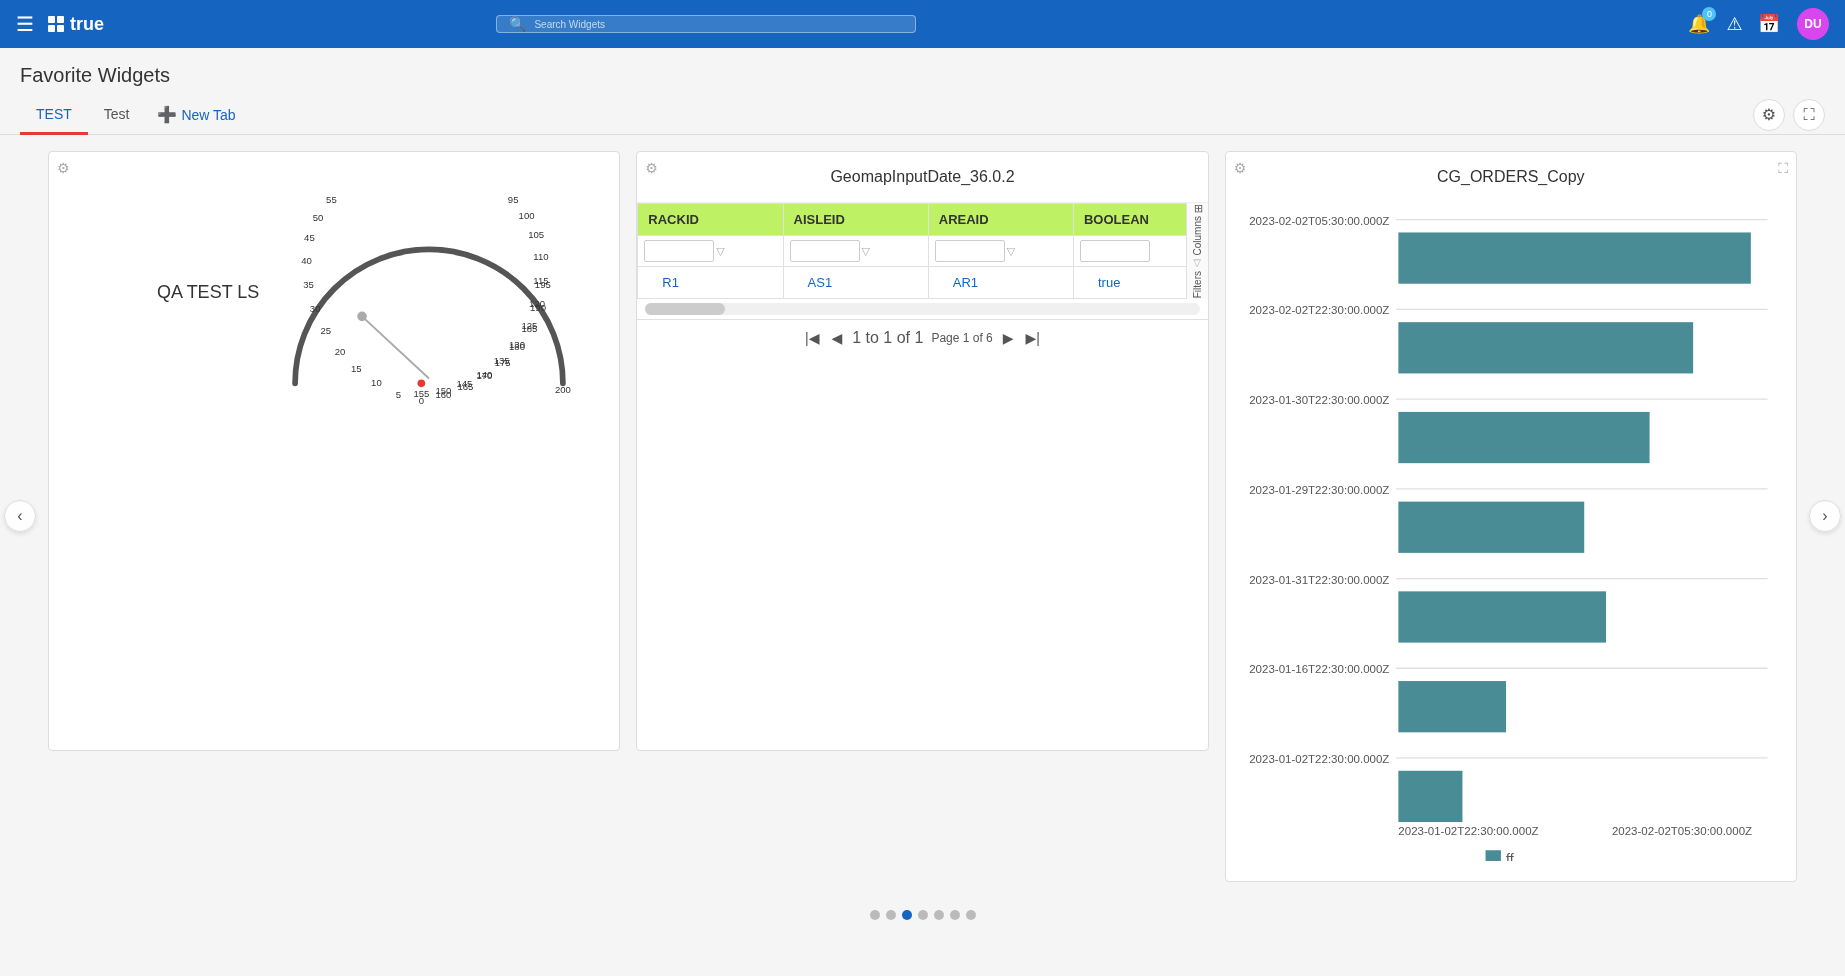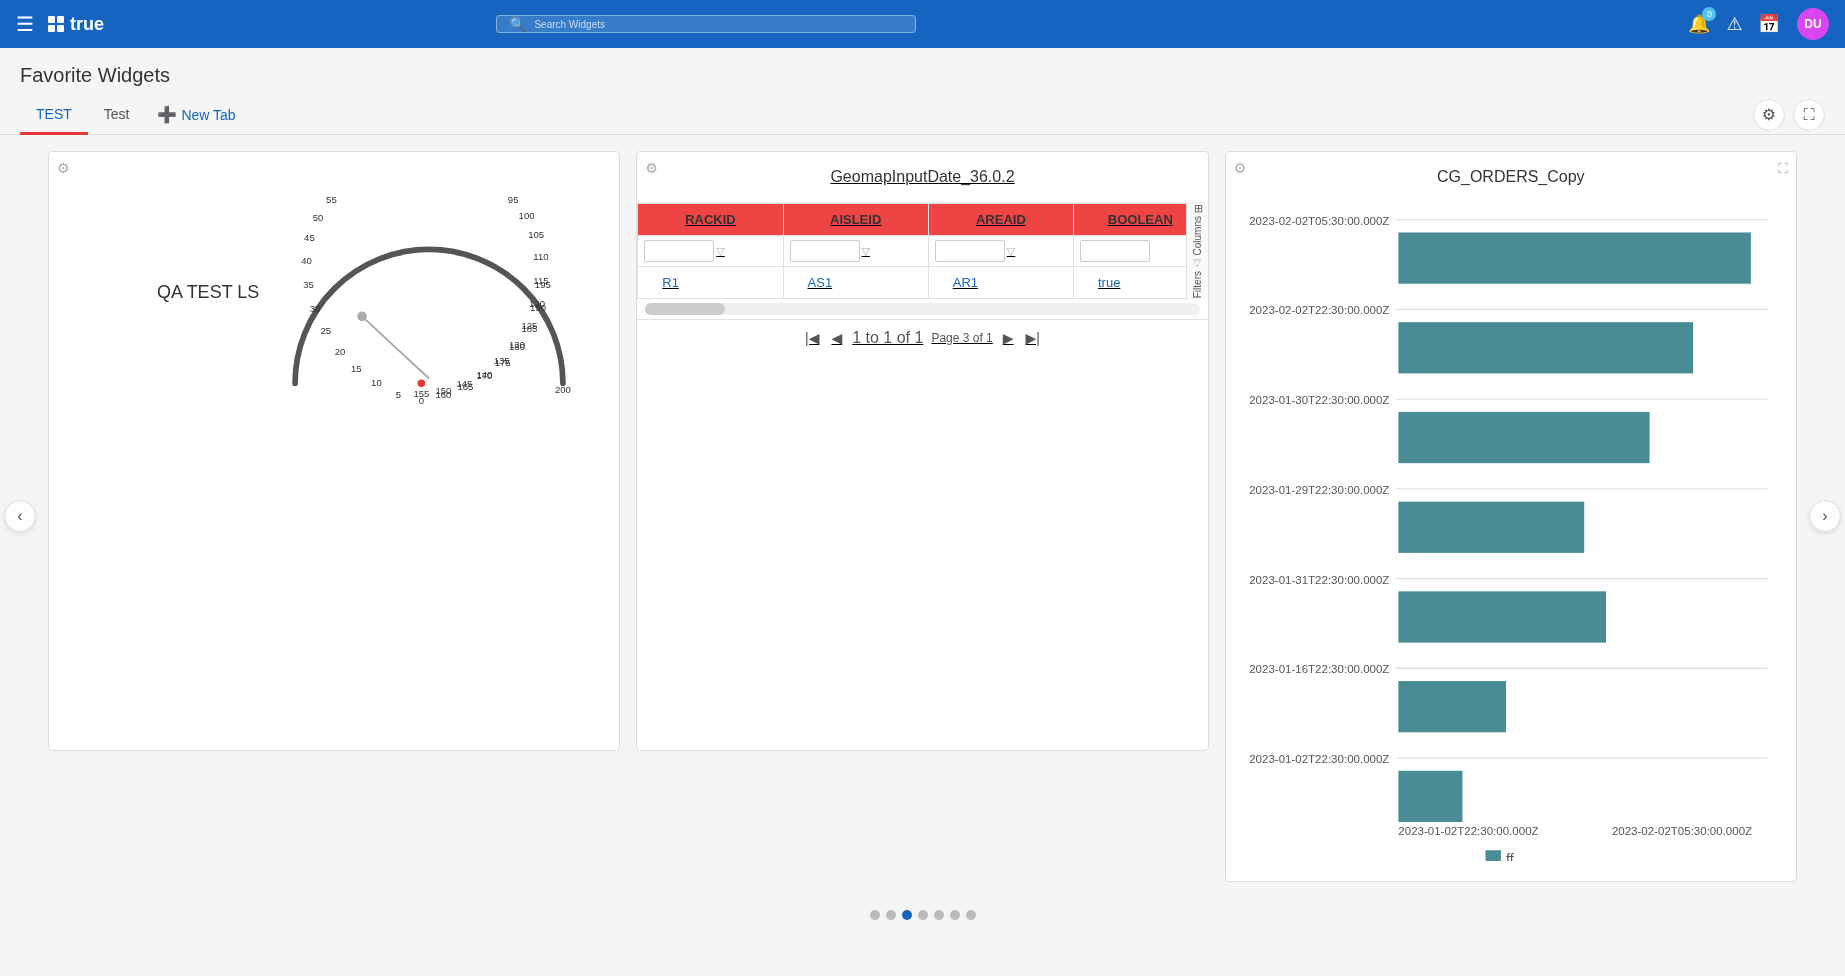--- a/index.html
+++ b/index.html
@@ -152,25 +152,25 @@
       font-size: 14px;
     }
 
     
     .gauge-widget { display: flex; align-items: center; justify-content: flex-end; padding: 40px 20px 20px; }
     .gauge-title { font-size: 18px; font-weight: 500; color: #333; margin-bottom: 20px; }
     .gauge-svg { width: 340px; height: 220px; }
     .table-widget-title { text-align: center; padding: 16px; font-size: 16px; font-weight: 500; color: #333; border-bottom: 1px solid #eee; }
     .data-table { width: 100%; border-collapse: collapse; font-size: 13px; }
     .data-table th {
-      background: #ef4444;
+      background: #bef264;
       border: 1px solid #e0e0e0;
       padding: 8px 10px;
       font-weight: 600;
-      text-align: center;
+      text-align: left;
       color: #333;
       position: relative;
     }
     .data-table td {
       border: 1px solid #e0e0e0;
       padding: 8px 24px;
       color: #1565c0;
     }
     .filter-row td { padding: 4px 6px; }
     .filter-input-wrap { display: flex; align-items: center; gap: 2px; }
@@ -210,21 +210,21 @@
     }
     .dot {
       width: 10px; height: 10px;
       border-radius: 50%;
       background: #bbb;
       cursor: pointer;
     }
     .dot.active { background: #1565c0; }
 
     
-    .table-widget-inner { position: relative; text-decoration: underline; }
+    .table-widget-inner { position: relative; }
   </style>
 </head>
 <body>
 
 <div class="header">
   <span class="header-menu-icon">☰</span>
   <div class="header-logo">
     <svg viewBox="0 0 20 20" fill="white">
       <rect x="2" y="2" width="7" height="7" rx="1"></rect>
       <rect x="11" y="2" width="7" height="7" rx="1"></rect>
@@ -387,21 +387,21 @@
           <span style="writing-mode:vertical-lr;transform:rotate(180deg);font-size:10px;color:#555;cursor:pointer;">Filters</span>
         </div>
       </div>
       <div class="scrollbar-area">
         <div class="scrollbar-thumb"></div>
       </div>
       <div class="table-footer">
         <button class="page-nav-btn">|◀</button>
         <button class="page-nav-btn">◀</button>
         <span style="font-size:16px;">1 to 1 of 1</span>
-        <span style="font-size:12px;">Page 3 of 1</span>
+        <span style="font-size:12px;">Page 1 of 6</span>
         <button class="page-nav-btn">▶</button>
         <button class="page-nav-btn">▶|</button>
       </div>
     </div>
   </div>
 
   <div class="widget-card">
     <span class="widget-settings-btn">⚙</span>
     <span class="widget-settings-btn-tr">⛶</span>
     <div class="chart-widget">

